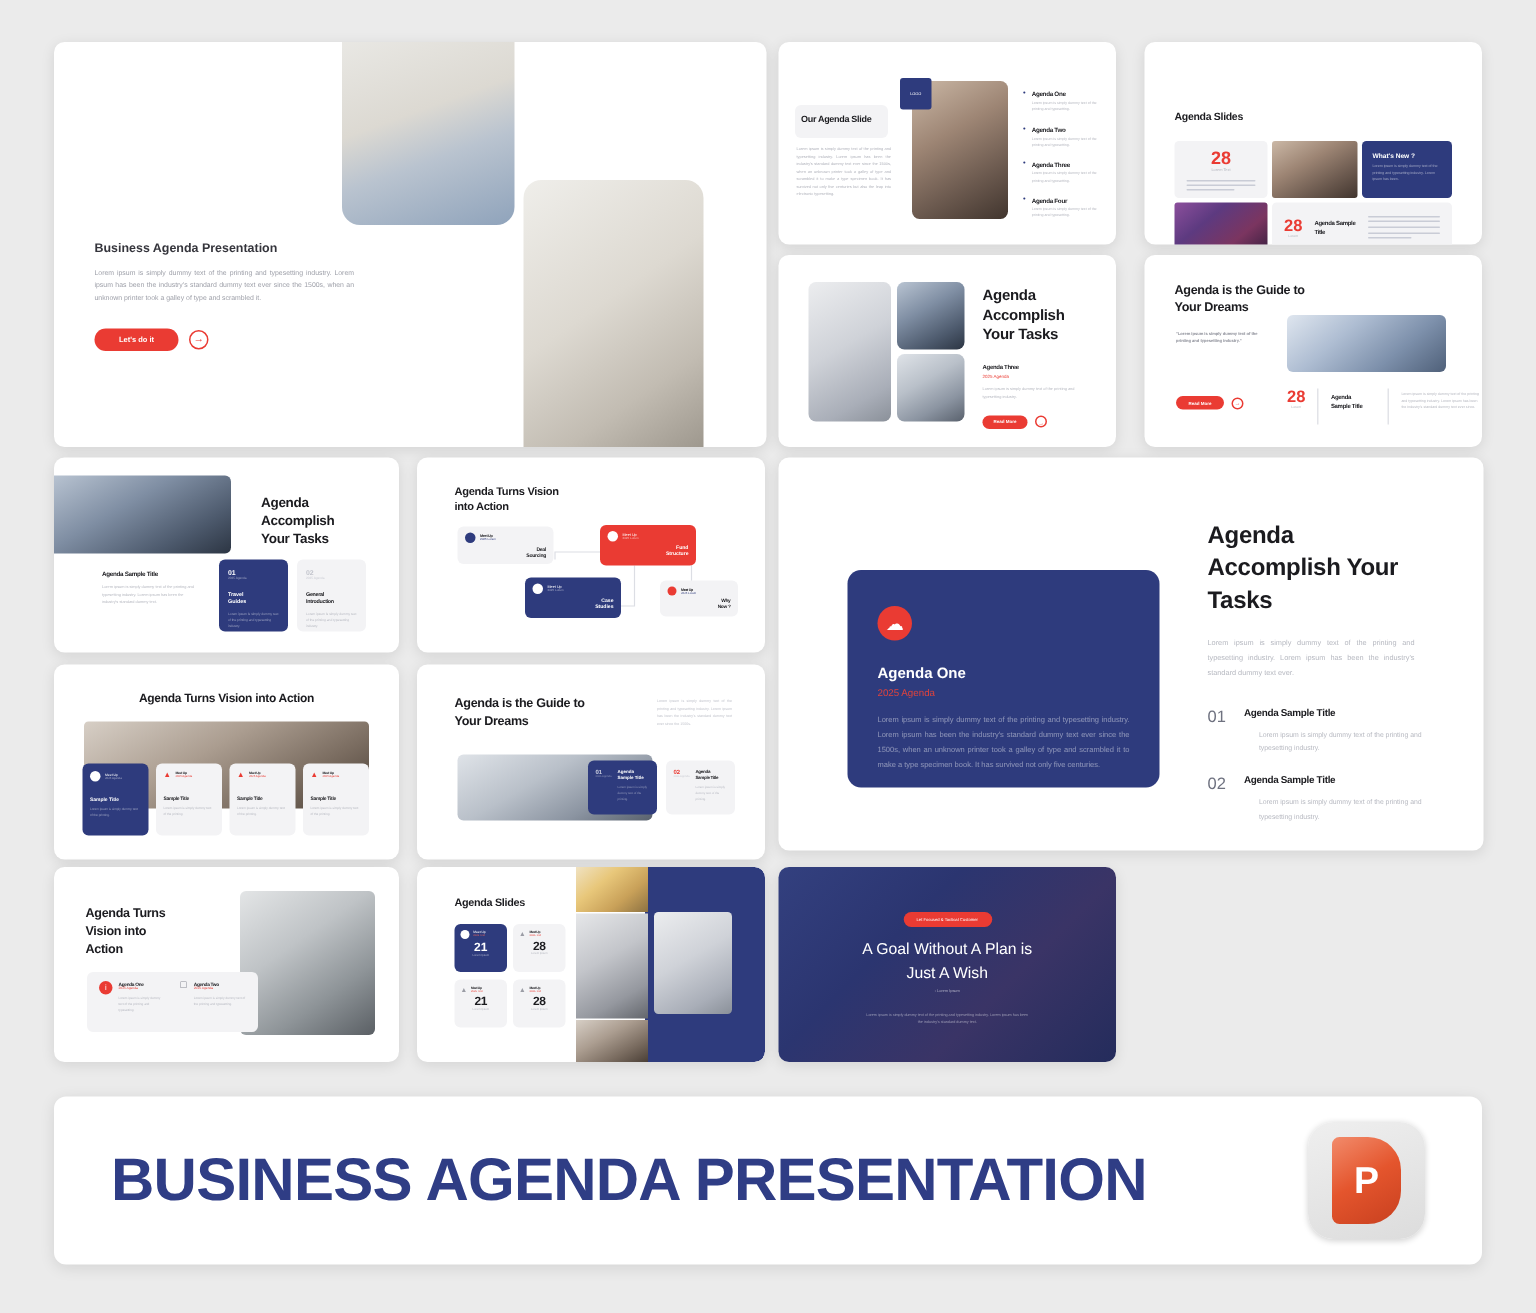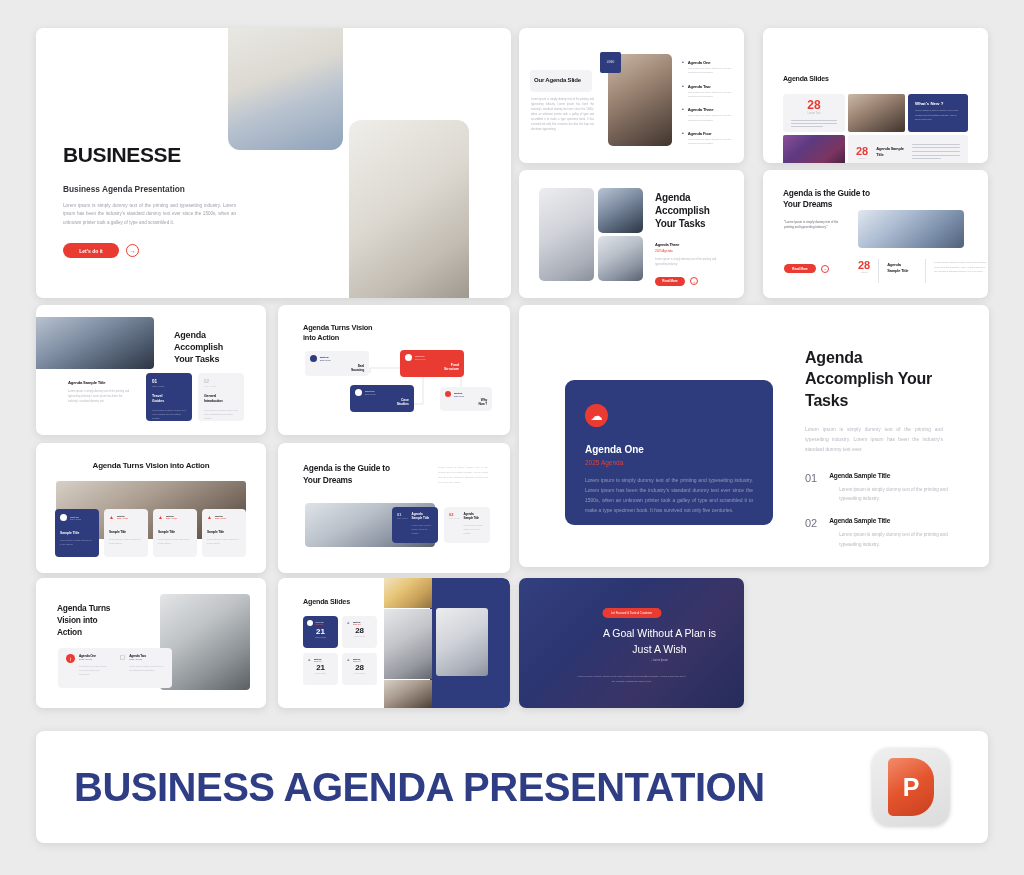--- a/index.html
+++ b/index.html
@@ -83,21 +83,20 @@
 </style>
 </head>
 <body>
 
 <div class="page">
 
   <div class="slide" style="left:36px; top:28px; width:475px; height:270px;">
     <div class="photo ph-board" style="position:absolute; left:192px; top:-2px; width:115px; height:124px; border-radius:0 0 12px 12px;"></div>
     <div class="photo ph-desk" style="position:absolute; left:313px; top:92px; width:120px; height:180px; border-radius:12px 12px 0 0;"></div>
     <div style="position:absolute; left:27px; top:115px; width:180px;">
-      <div class="ttl" style="font-size:21px; letter-spacing:-0.4px; color:#17171b;">BUSINESSE</div>
       <div style="font-size:8.3px; font-weight:600; color:#35353c; margin-top:17px;">Business Agenda Presentation</div>
       <div style="font-size:4.6px; line-height:1.85; color:#9d9fa8; margin-top:8px; text-align:justify; width:173px;">Lorem ipsum is simply dummy text of the printing and typesetting industry. Lorem ipsum has been the industry's standard dummy text ever since the 1500s, when an unknown printer took a galley of type and scrambled it.</div>
       <div style="margin-top:16px; display:flex; align-items:center; gap:7px;">
         <div class="pill" style="width:56px; height:15px; font-size:5px;">
           <span>Let's do it</span>
         </div>
         <div class="ring" style="width:13px; height:13px; font-size:7px;">→</div>
       </div>
     </div>
   </div>
@@ -474,21 +473,21 @@
         <span>
           <span class="ttl" style="font-size:2.2px; display:block;">Meet Up</span>
           <span class="red" style="font-size:1.8px; display:block;">2025 Text</span>
         </span>
       </div>
       <div class="ttl" style="font-size:8px; text-align:center; margin-top:1px;">28</div>
       <div style="font-size:1.9px; color:#b9bbc3; text-align:center;">Lorem Ipsum</div>
     </div>
   </div>
 
-  <div class="slide ph-dark" style="left:519px; top:578px; width:225px; height:130px;padding-left:28px;">
+  <div class="slide ph-dark" style="left:519px; top:578px; width:225px; height:130px;">
     <div class="pill" style="position:absolute; left:50%; transform:translateX(-50%); top:30px; height:10px; padding:0 9px; font-size:2.8px; font-weight:400;">
       <span>Let Focused &amp; Tactical Customer</span>
     </div>
     <div style="position:absolute; top:48px; width:100%; text-align:center; color:#fff; font-size:10.5px; line-height:1.5; white-space:pre-line;">A Goal Without A Plan is
 Just A Wish</div>
     <div style="position:absolute; top:81px; width:100%; text-align:center; color:rgba(255,255,255,.55); font-size:2.6px;">- Lorem Ipsum</div>
     <div style="position:absolute; top:96px; left:50%; transform:translateX(-50%); width:110px; text-align:center; color:rgba(255,255,255,.45); font-size:2.5px; line-height:2.0;">Lorem ipsum is simply dummy text of the printing and typesetting industry. Lorem ipsum has been the industry's standard dummy text.</div>
   </div>
 
 

